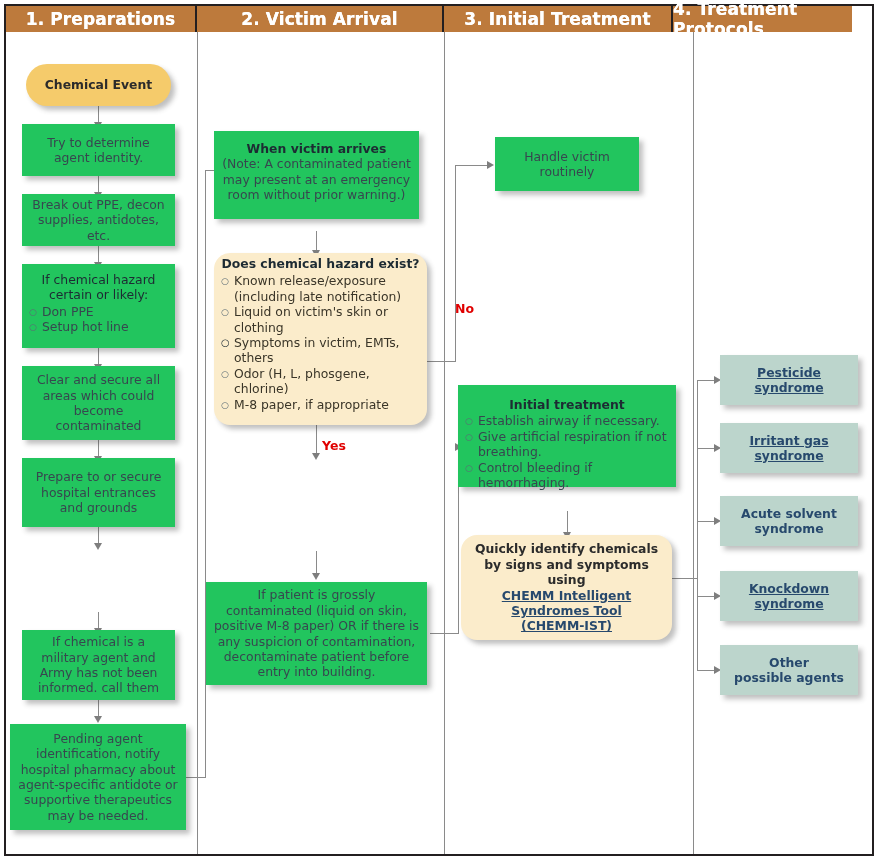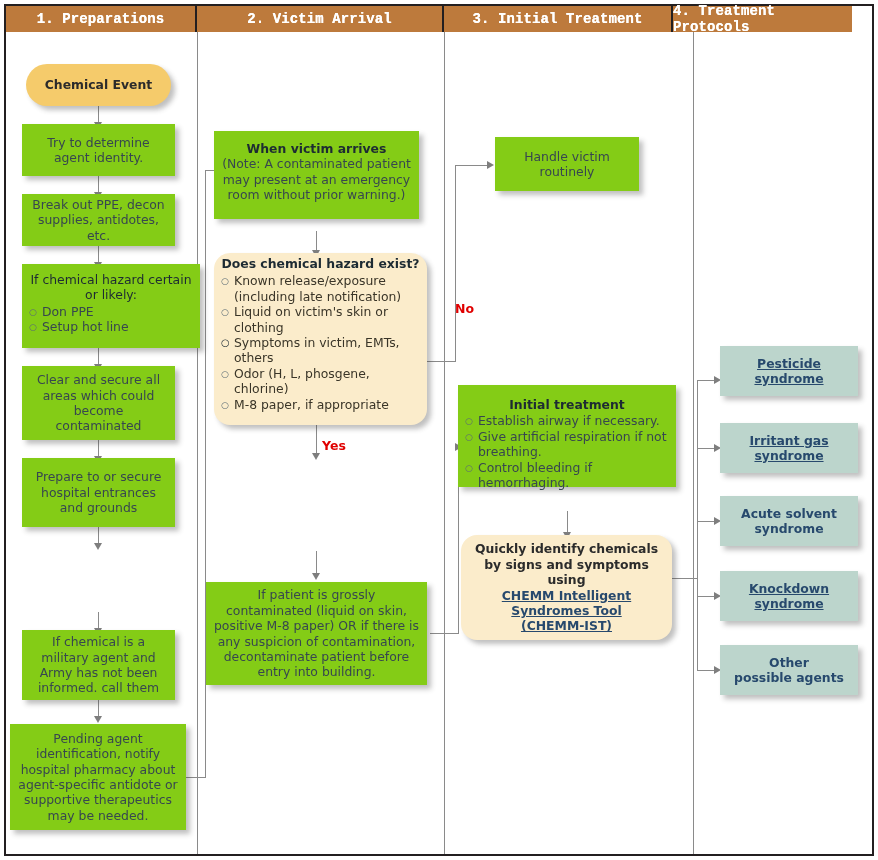--- a/index.html
+++ b/index.html
@@ -25,28 +25,27 @@
   
   .hdr-row{
     position:absolute;left:6px;top:6px;
     width:866px;height:26px;
     display:flex;
   }
   .hdr-cell{
     background:#bd7a3c;
     color:#ffffff;
     font-weight:bold;
-    font-size:14px;
+    font-size:17px;
     letter-spacing:.1px;
     display:flex;align-items:center;justify-content:center;
     box-sizing:border-box;
     border-right:2px solid #231f20;
     height:26px;
     text-shadow:0 0 0 #fff;
-    font-family:Liberation Mono, monospace;
   }
   .hdr-cell:last-child{border-right:none;}
 
   
   .colsep{
     position:absolute;top:32px;width:1px;height:822px;
     background:#8a8a8a;
   }
 
   
@@ -56,21 +55,21 @@
     display:flex;flex-direction:column;
     align-items:center;justify-content:center;
     text-align:center;
     font-size:12.4px;
     line-height:15.4px;
     color:#3a4a52;
     padding:5px 7px;
     box-shadow:4px 4px 5px rgba(60,60,60,.32);
     z-index:3;
   }
-  .blue{background:#84cc16;color:#37474f;}
+  .blue{background:#22c55e;color:#37474f;}
   .green{background:#bcd5cc;color:#2d4a63;font-weight:bold;}
   .gold{background:#f5cb6b;color:#2b2b2b;font-weight:bold;border-radius:26px;}
   .cream{background:#fbeccb;color:#3a3528;border-radius:16px;}
 
   .node .ttl{font-weight:bold;color:#1d2b33;display:block;}
 
   
   .blist{
     align-self:stretch;
     text-align:left;
@@ -182,21 +181,21 @@
   </div>
 
   <div class="node blue" style="left:22px;top:124px;width:153px;height:52px">
     <span>Try to determine agent identity.</span>
   </div>
 
   <div class="node blue" style="left:22px;top:194px;width:153px;height:52px">
     <span>Break out PPE, decon supplies, antidotes, etc.</span>
   </div>
 
-  <div class="node blue" style="left:22px;top:264px;width:178px;height:84px;justify-content:flex-start;padding-top:8px">
+  <div class="node blue" style="left:22px;top:264px;width:153px;height:84px;justify-content:flex-start;padding-top:8px">
     <span class="ttl" style="font-weight:normal">If chemical hazard certain or likely:</span>
     <ul class="blist" style="margin-top:1px">
       <li>Don PPE</li>
       <li>Setup hot line</li>
     </ul>
   </div>
 
   <div class="node blue" style="left:22px;top:366px;width:153px;height:74px">
     <span>Clear and secure all areas which could become contaminated</span>
   </div>
@@ -290,21 +289,21 @@
     </ul>
   </div>
 
   <div class="node cream" style="left:461px;top:535px;width:211px;height:105px;font-weight:bold;color:#2b2b2b">
     <span>Quickly identify chemicals by signs and symptoms using</span>
     <span class="lnk">CHEMM Intelligent</span>
     <span class="lnk">Syndromes Tool</span>
     <span class="lnk">(CHEMM-IST)</span>
   </div>
 
-  <div class="node green" style="left:720px;top:346px;width:138px;height:50px">
+  <div class="node green" style="left:720px;top:355px;width:138px;height:50px">
     <span class="lnk">Pesticide</span>
     <span class="lnk">syndrome</span>
   </div>
 
   <div class="node green" style="left:720px;top:423px;width:138px;height:50px">
     <span class="lnk">Irritant gas</span>
     <span class="lnk">syndrome</span>
   </div>
 
   <div class="node green" style="left:720px;top:496px;width:138px;height:50px">

